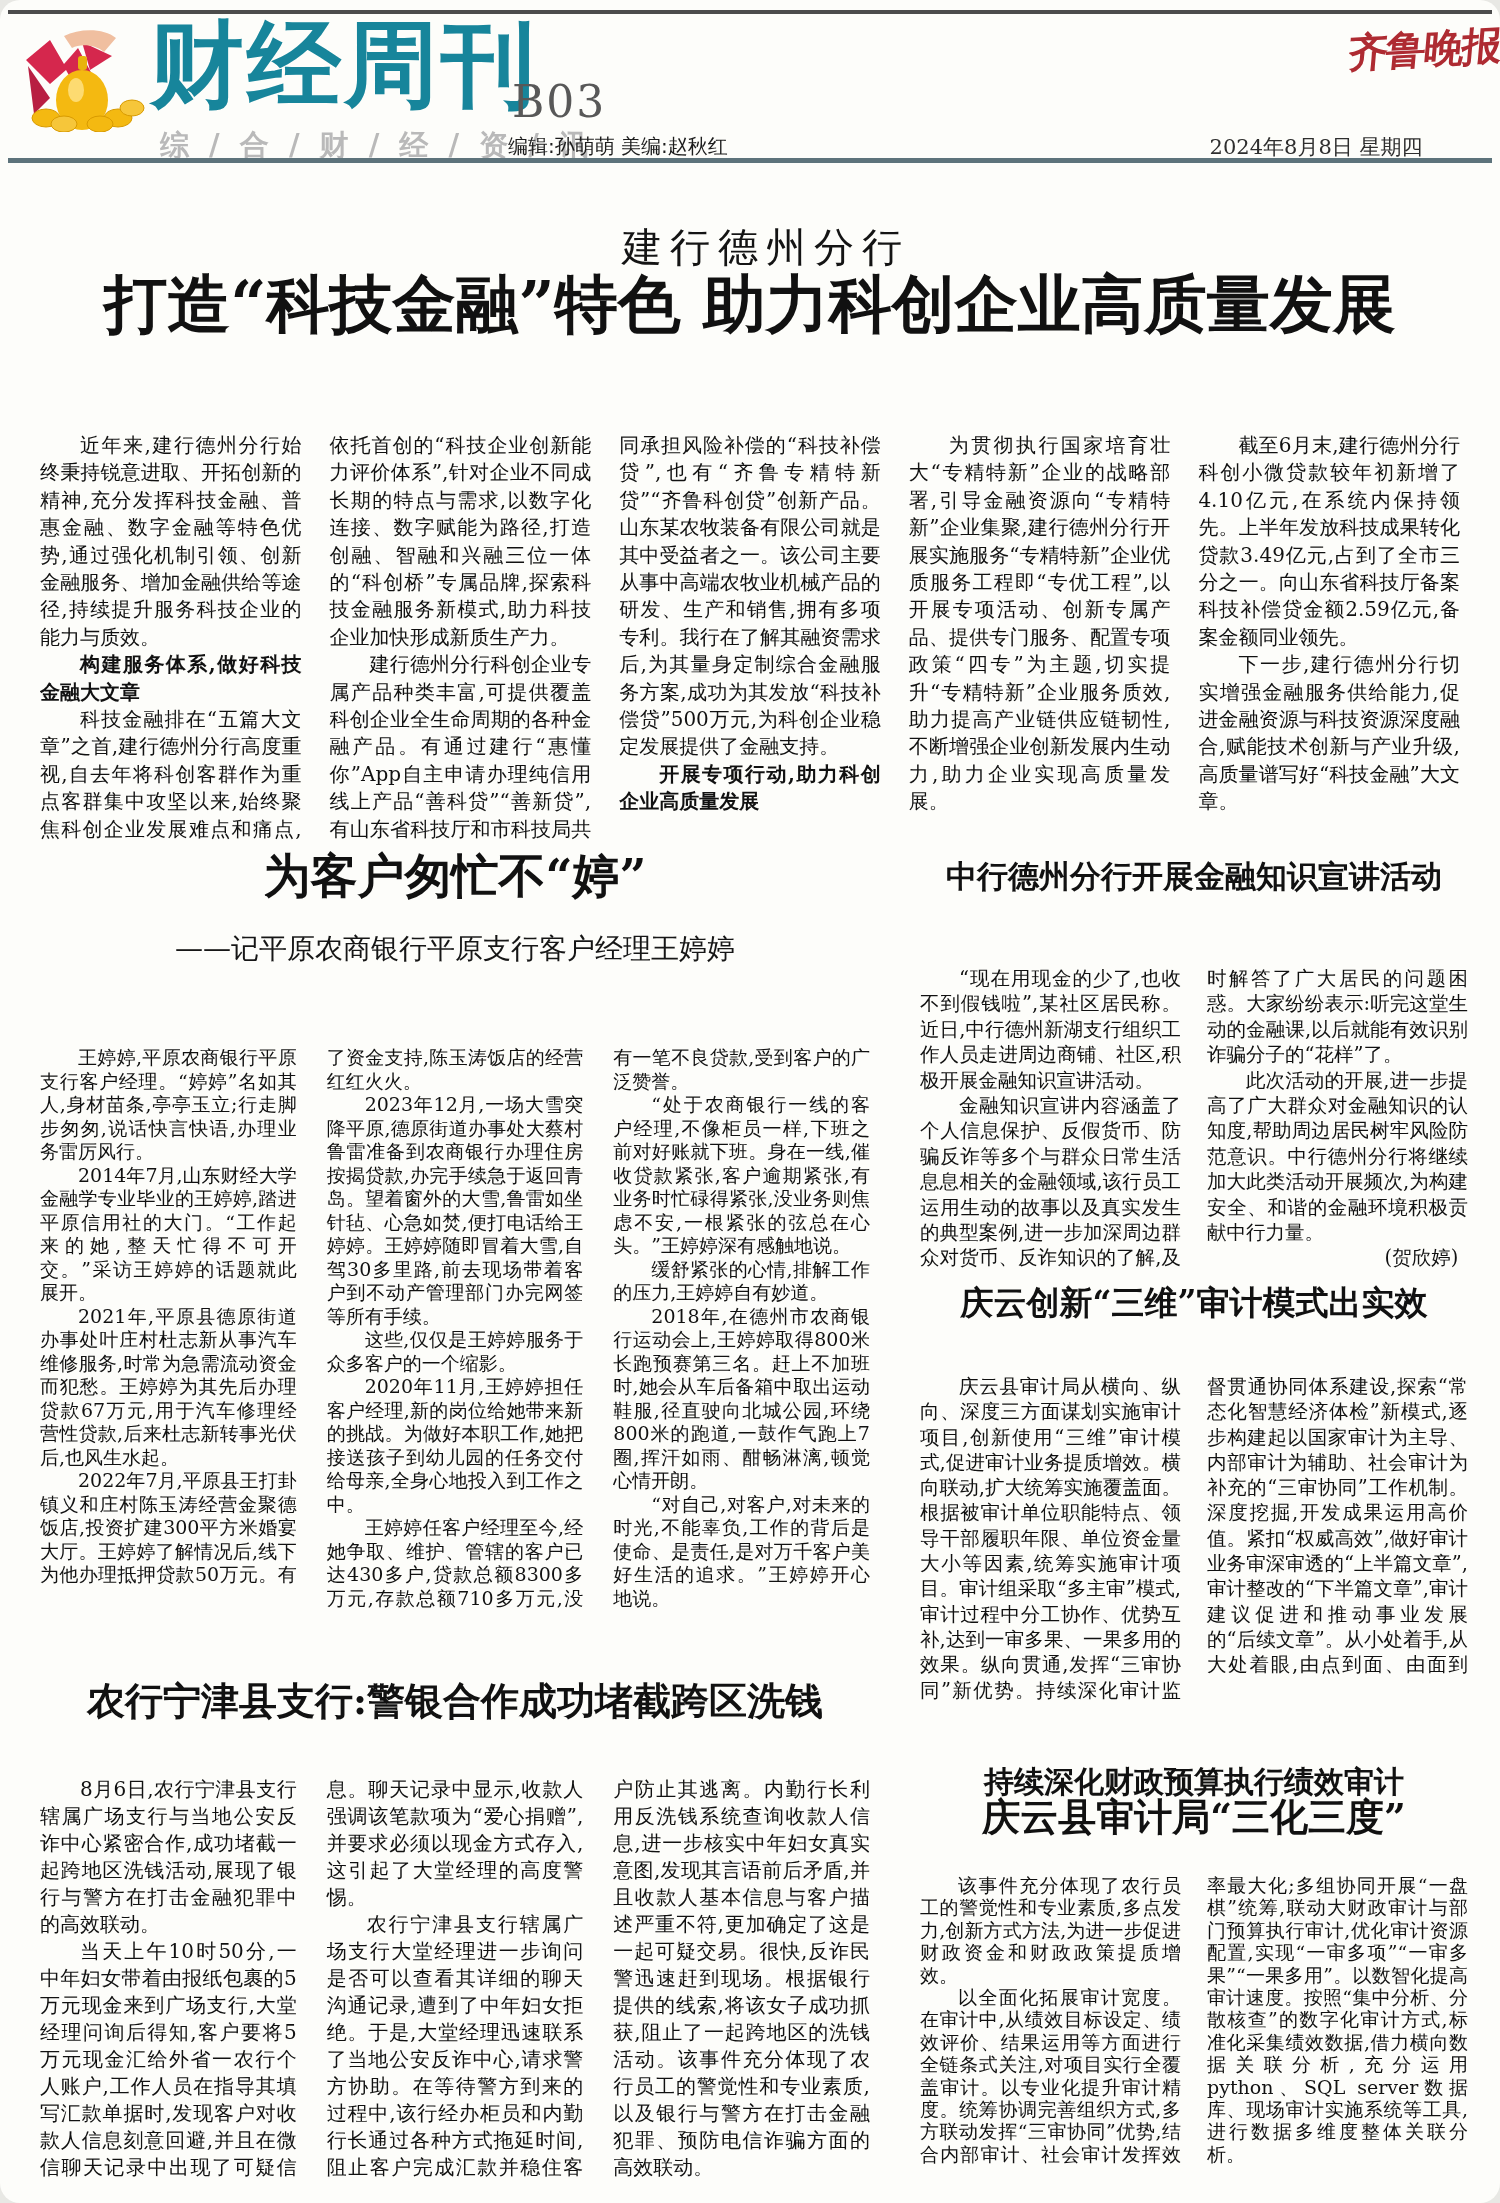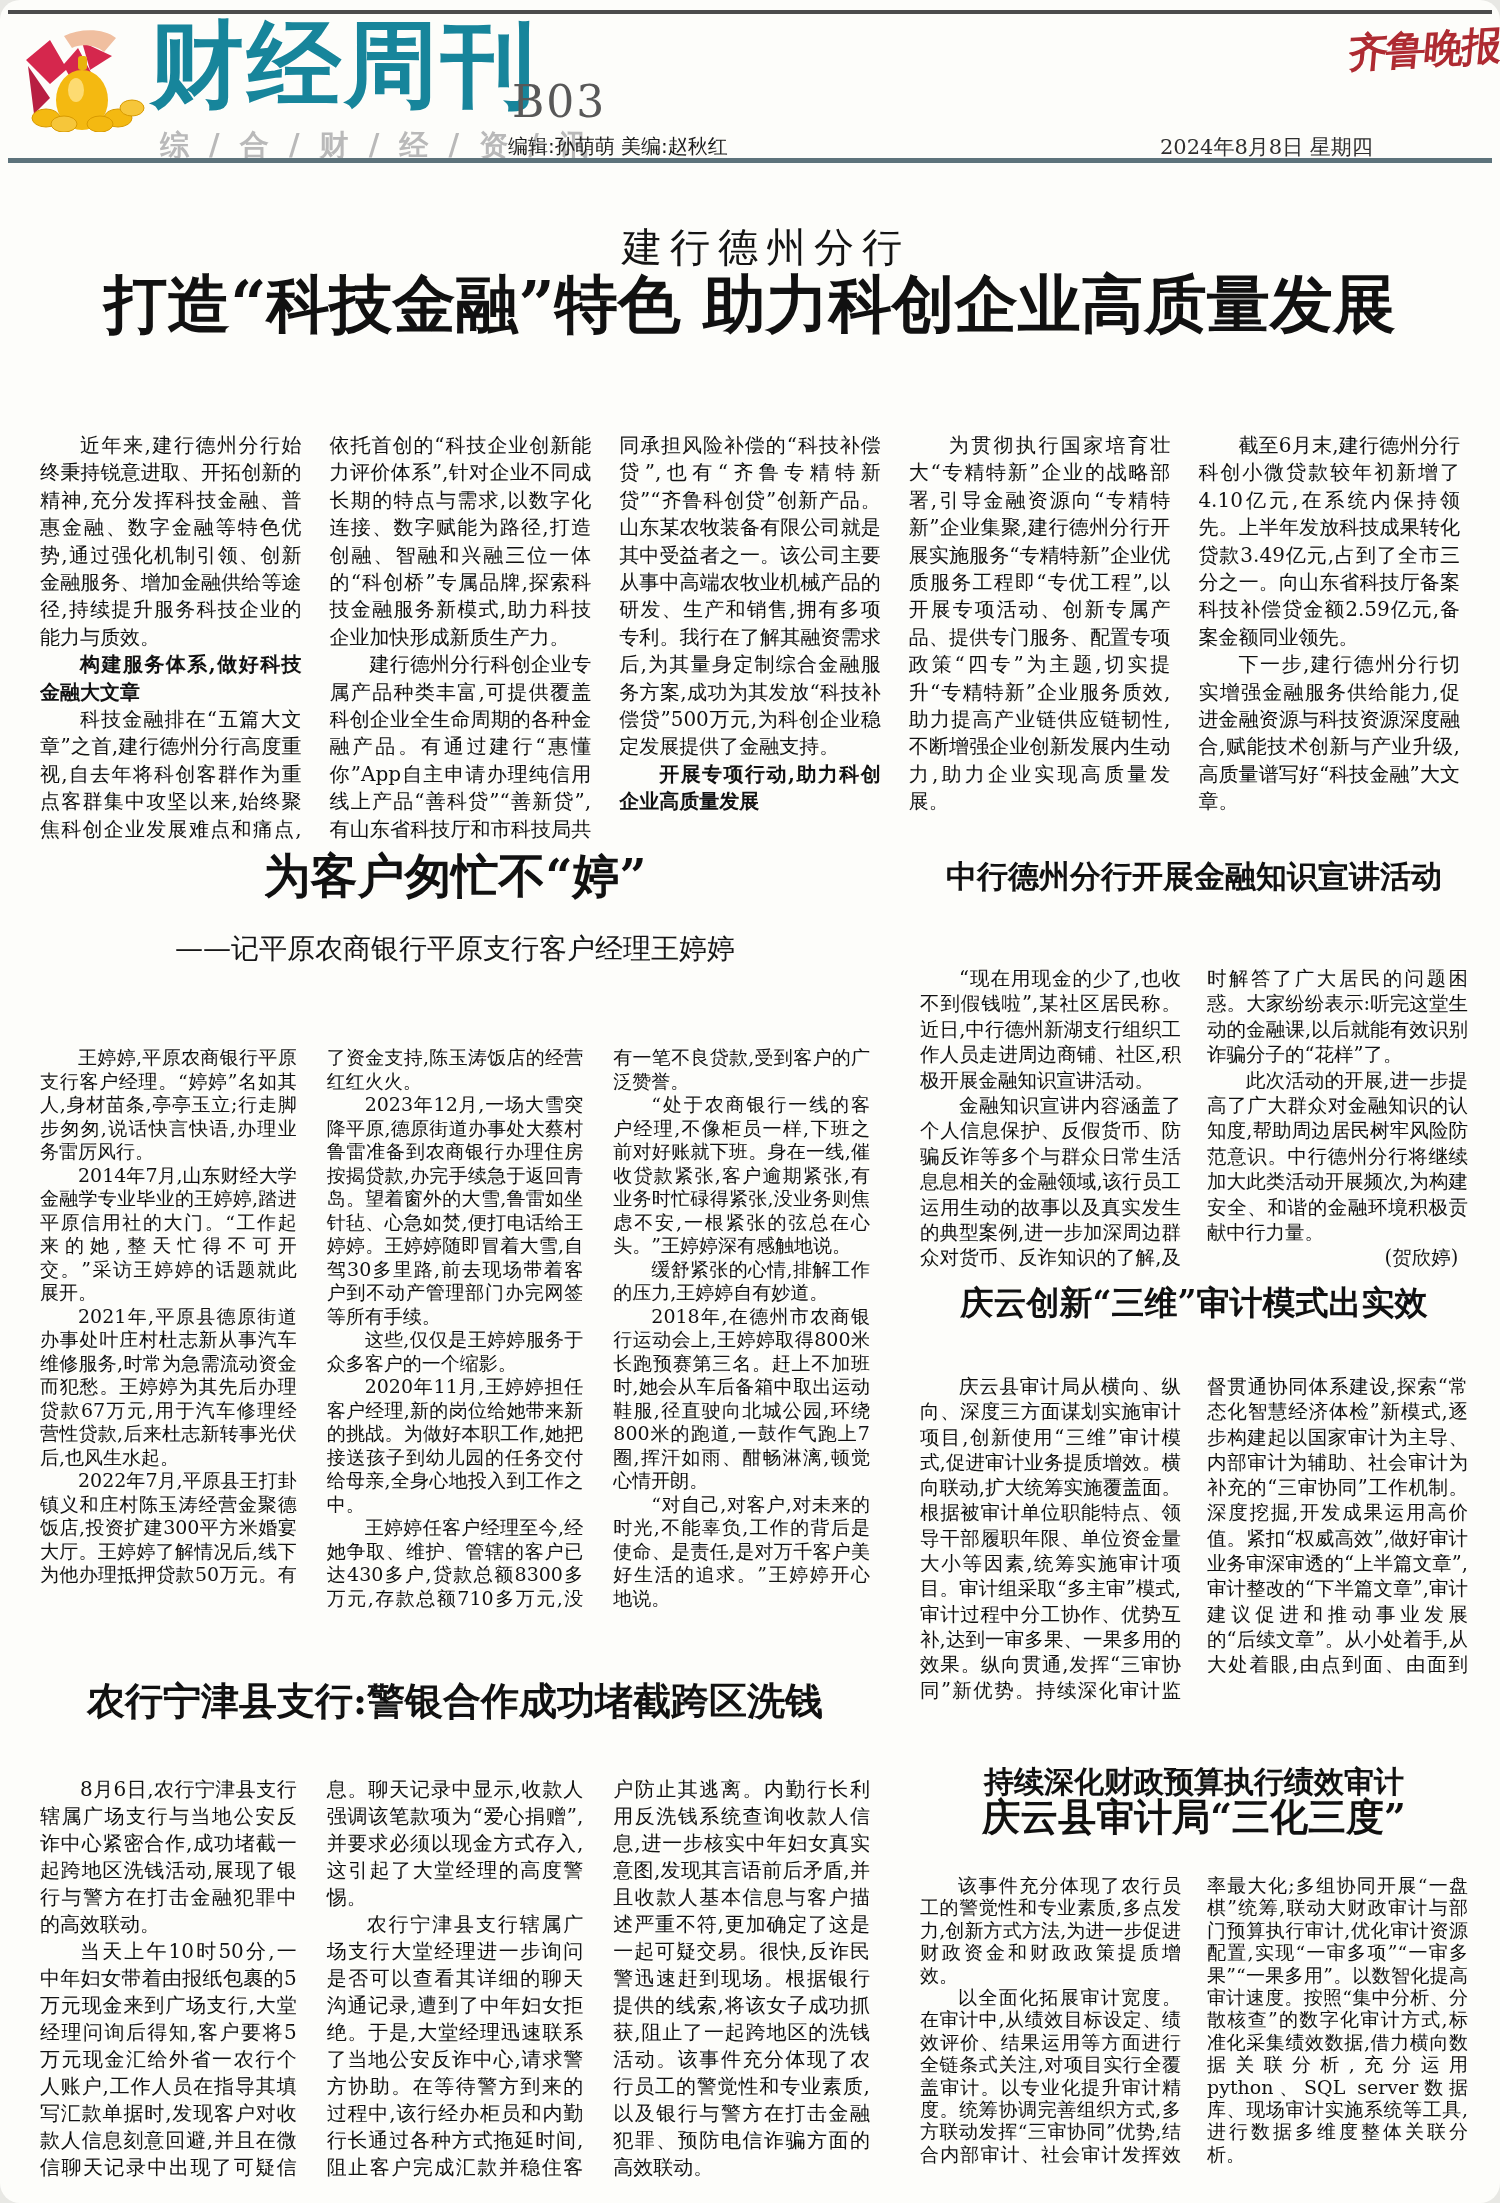--- a/index.html
+++ b/index.html
@@ -8,21 +8,21 @@
   .abs{position:absolute;}
   
   .rule-top{left:8px;top:10px;width:1484px;height:4px;background:#4c4c4c;}
   .rule-head{left:8px;top:158px;width:1484px;height:5px;background:#5d737b;}
   .masthead-title{left:150px;top:8px;font-size:94px;font-weight:900;color:#17859b;letter-spacing:3px;line-height:1.2;}
   .edition{left:512px;top:76px;font-size:44px;font-weight:normal;color:#585858;letter-spacing:2px;}
   .qilu-logo{left:1348px;top:22px;width:150px;font-size:40px;font-weight:bold;color:#ae2b32;
              transform:rotate(-3deg) skewX(-8deg);letter-spacing:-2px;white-space:nowrap;}
   .categories{left:160px;top:126px;font-size:29px;color:#b9b9b9;letter-spacing:5px;font-weight:bold;}
   .editors{left:508px;top:133px;font-size:20px;color:#1c1c1c;font-family:"DejaVu Sans","Liberation Sans",sans-serif;}
-  .date-line{left:1160px;top:133px;width:312px;font-size:21px;color:#2e2e2e;text-align:left;}
+  .date-line{left:1160px;top:133px;width:312px;font-size:21px;color:#2e2e2e;text-align:center;}
   
   .mh-icon{left:20px;top:26px;width:132px;height:106px;}
   
   .art p{margin:0;text-indent:2em;text-align:justify;}
   .art p.subhead{font-weight:bold;}
   .art p.byline{text-align:right;text-indent:0;padding-right:0.5em;}
   .colbody{column-fill:auto;overflow:hidden;margin-top:30px;}
   .ctr{text-align:center;}
   
   .kicker{left:0;top:220px;width:1500px;font-size:40px;color:#141414;letter-spacing:8px;margin-left:16px;}

